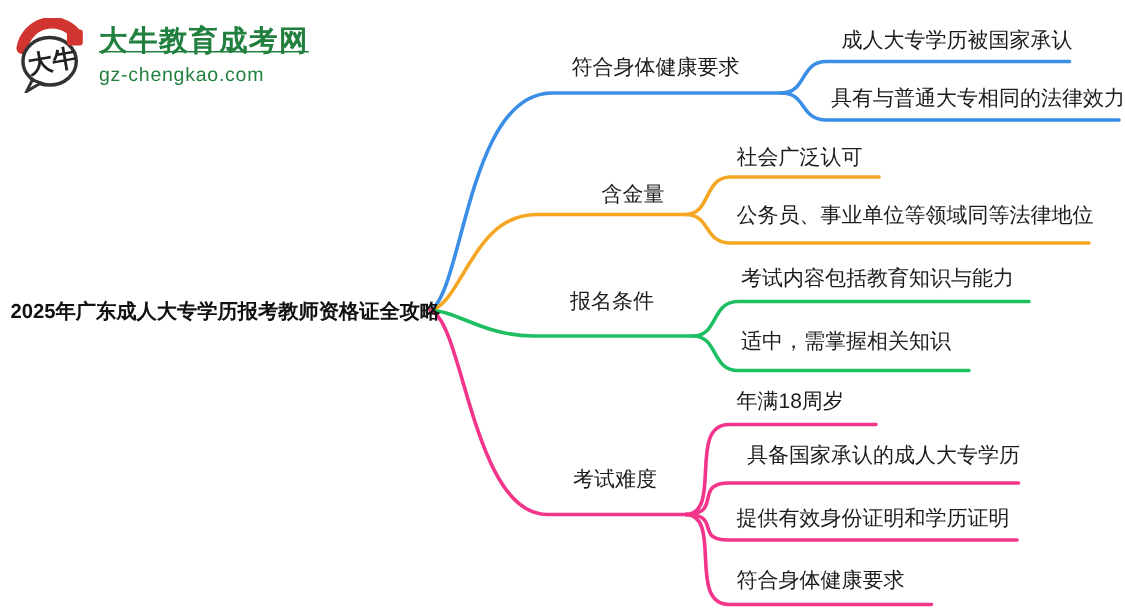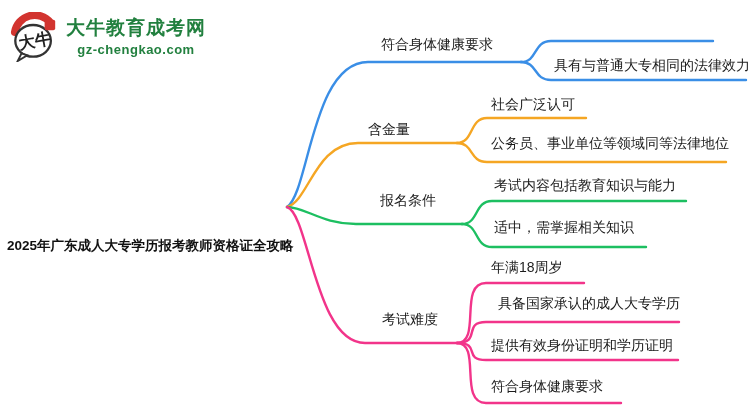--- a/index.html
+++ b/index.html
@@ -1,24 +1,24 @@
 <!DOCTYPE html>
 <html><head>
 <meta charset="utf-8">
 <style>
   html,body{margin:0;padding:0;background:#fff;}
   body{font-family:"Liberation Sans","DejaVu Sans",sans-serif;}
   .stage{position:relative;width:750px;height:410px;background:#fff;overflow:hidden;}
   .mindmap-svg{position:absolute;left:0;top:0;}
   .node-label{position:absolute;white-space:nowrap;font-size:14px;color:#1c1c1c;line-height:17px;}
-  .root-label{font-size:13.5px;font-weight:700;color:#111;margin-top:38px;}
+  .root-label{font-size:13.5px;font-weight:700;color:#111;}
   .logo{position:absolute;left:10px;top:12px;display:flex;align-items:center;gap:6px;}
   .logo-text{display:flex;flex-direction:column;line-height:1.05;}
-  .logo-name{font-size:19px;font-weight:700;letter-spacing:1px;}
-  .logo-url{font-size:13px;font-weight:700;letter-spacing:.5px;margin-top:5px;text-align:center;}
+  .logo-name{font-size:19px;font-weight:700;letter-spacing:1px;text-decoration:underline;}
+  .logo-url{font-size:13px;font-weight:400;letter-spacing:.5px;margin-top:5px;}
 </style>
 </head>
 <body>
 
 <div class="stage">
 
   <svg class="mindmap-svg" width="750" height="410" viewBox="0 0 750 410" fill="none" stroke-linecap="round" stroke-linejoin="round" stroke-width="2.4">
 
     <path d="M287,207 C309,193 312,62 368,62 L521,62" stroke="#3a8ee6"></path>
     <path d="M521,62 C538,62 533,41 551,41 L713,41" stroke="#3a8ee6"></path>
@@ -49,24 +49,25 @@
     </svg>
     <div class="logo-text">
       <span class="logo-name" style="color:#22803f">大牛教育成考网</span>
       <span class="logo-url" style="color:#22803f">gz-chengkao.com</span>
     </div>
   </div>
 
   <div class="node-label root-label" style="left:7px;top:199px;">2025年广东成人大专学历报考教师资格证全攻略</div>
 
   <div class="node-label" style="left:381px;top:36px;">符合身体健康要求</div>
-  <div class="node-label" style="left:368px;top:121px;">含金量</div>
+  <div class="node-label" style="left:401px;top:121px;">含金量</div>
   <div class="node-label" style="left:380px;top:192px;">报名条件</div>
   <div class="node-label" style="left:382px;top:311px;">考试难度</div>
 
+  <div class="node-label" style="left:561px;top:18px;">成人大专学历被国家承认</div>
   <div class="node-label" style="left:554px;top:57px;">具有与普通大专相同的法律效力</div>
   <div class="node-label" style="left:491px;top:96px;">社会广泛认可</div>
   <div class="node-label" style="left:494px;top:177px;">考试内容包括教育知识与能力</div>
   <div class="node-label" style="left:491px;top:135px;">公务员、事业单位等领域同等法律地位</div>
   <div class="node-label" style="left:494px;top:219px;">适中，需掌握相关知识</div>
   <div class="node-label" style="left:491px;top:259px;">年满18周岁</div>
   <div class="node-label" style="left:498px;top:295px;">具备国家承认的成人大专学历</div>
   <div class="node-label" style="left:491px;top:337px;">提供有效身份证明和学历证明</div>
   <div class="node-label" style="left:491px;top:378px;">符合身体健康要求</div>
 

